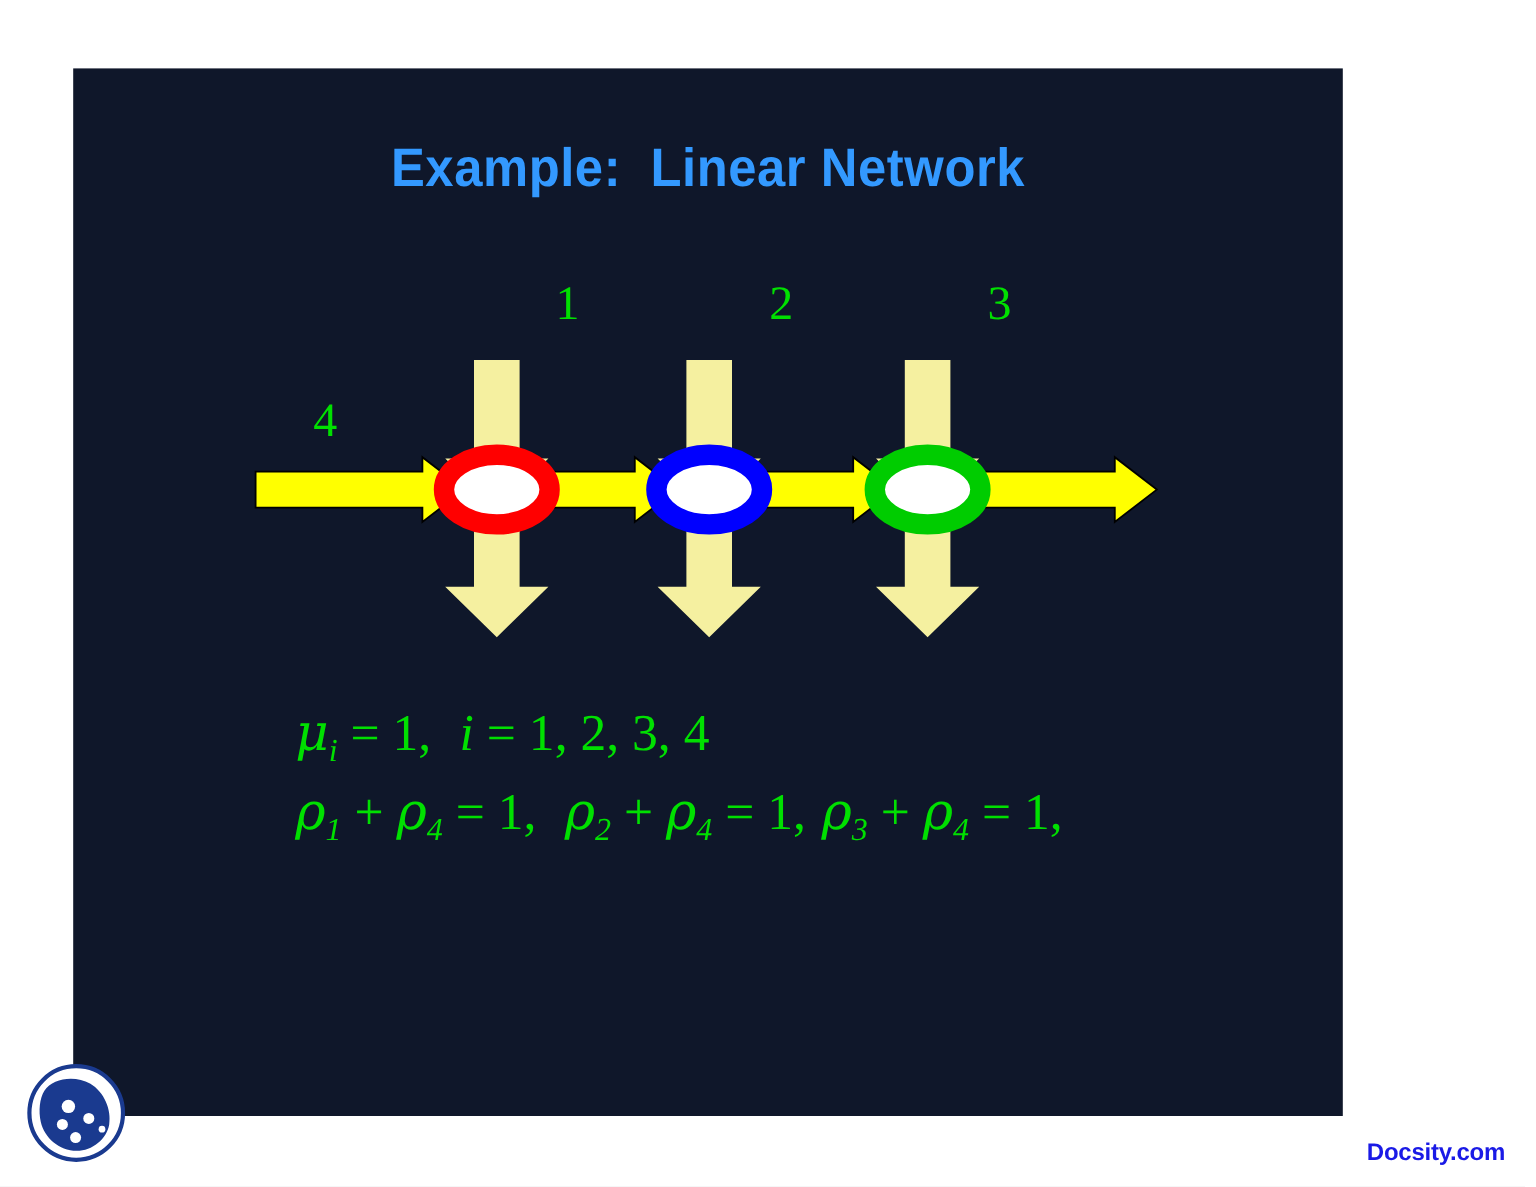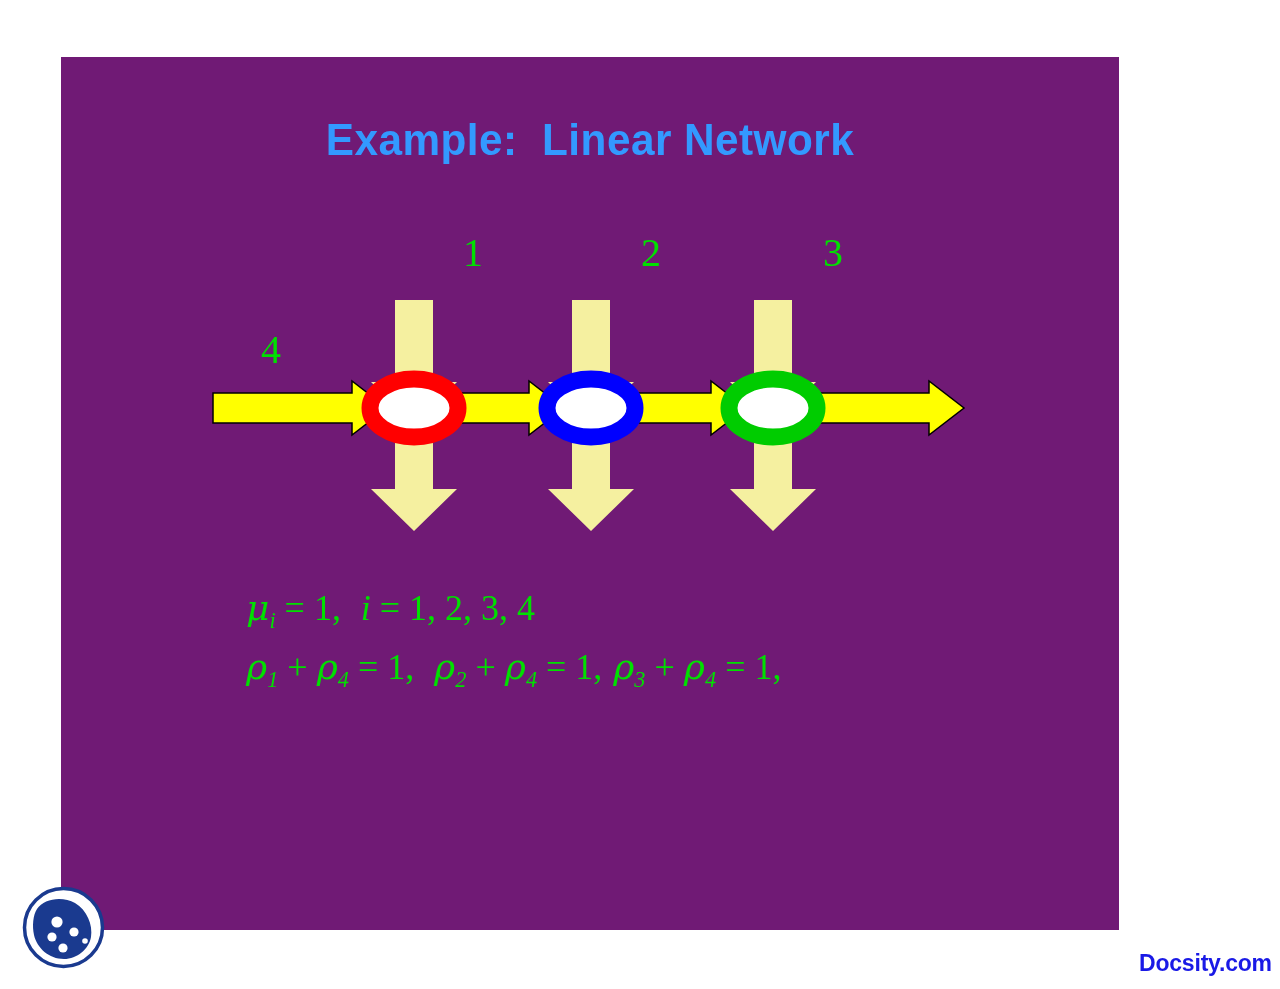--- a/index.html
+++ b/index.html
@@ -16,21 +16,21 @@
     font-family: "Liberation Sans", sans-serif;
   }
 
   
   #slide-canvas {
     position: absolute;
     left: 61px;
     top: 57px;
     width: 1058px;
     height: 873px;
-    background: #701a75;
+    background: #0f172a;
     overflow: hidden;
   }
 
   
   #slide-title {
     position: absolute;
     left: 0;
     top: 57px;
     width: 100%;
     text-align: center;
@@ -73,21 +73,21 @@
   
   #equation-block {
     position: absolute;
     left: 185px;
     top: 533px;
     width: 900px;
     color: #00e000;
     font-family: "Liberation Serif", serif;
   }
   .equation-line {
-    font-size: 36px;
+    font-size: 43px;
     line-height: 1.0;
     margin-bottom: 23px;
     white-space: nowrap;
   }
   .eq-var {
     font-style: italic;
   }
   .eq-greek {
     font-family: "DejaVu Serif", serif;
     font-style: italic;
@@ -111,21 +111,21 @@
     width: 93px;
     height: 93px;
   }
   #docsity-wordmark {
     position: absolute;
     left: 1139px;
     top: 950px;
     color: #1a1ae6;
     font-family: "Liberation Sans", sans-serif;
     font-weight: bold;
-    font-size: 23px;
+    font-size: 20px;
     letter-spacing: -0.2px;
   }
 </style>
 </head>
 <body>
 
 <div id="slide-canvas">
 
   <div id="slide-title">Example:  Linear Network</div>
 

